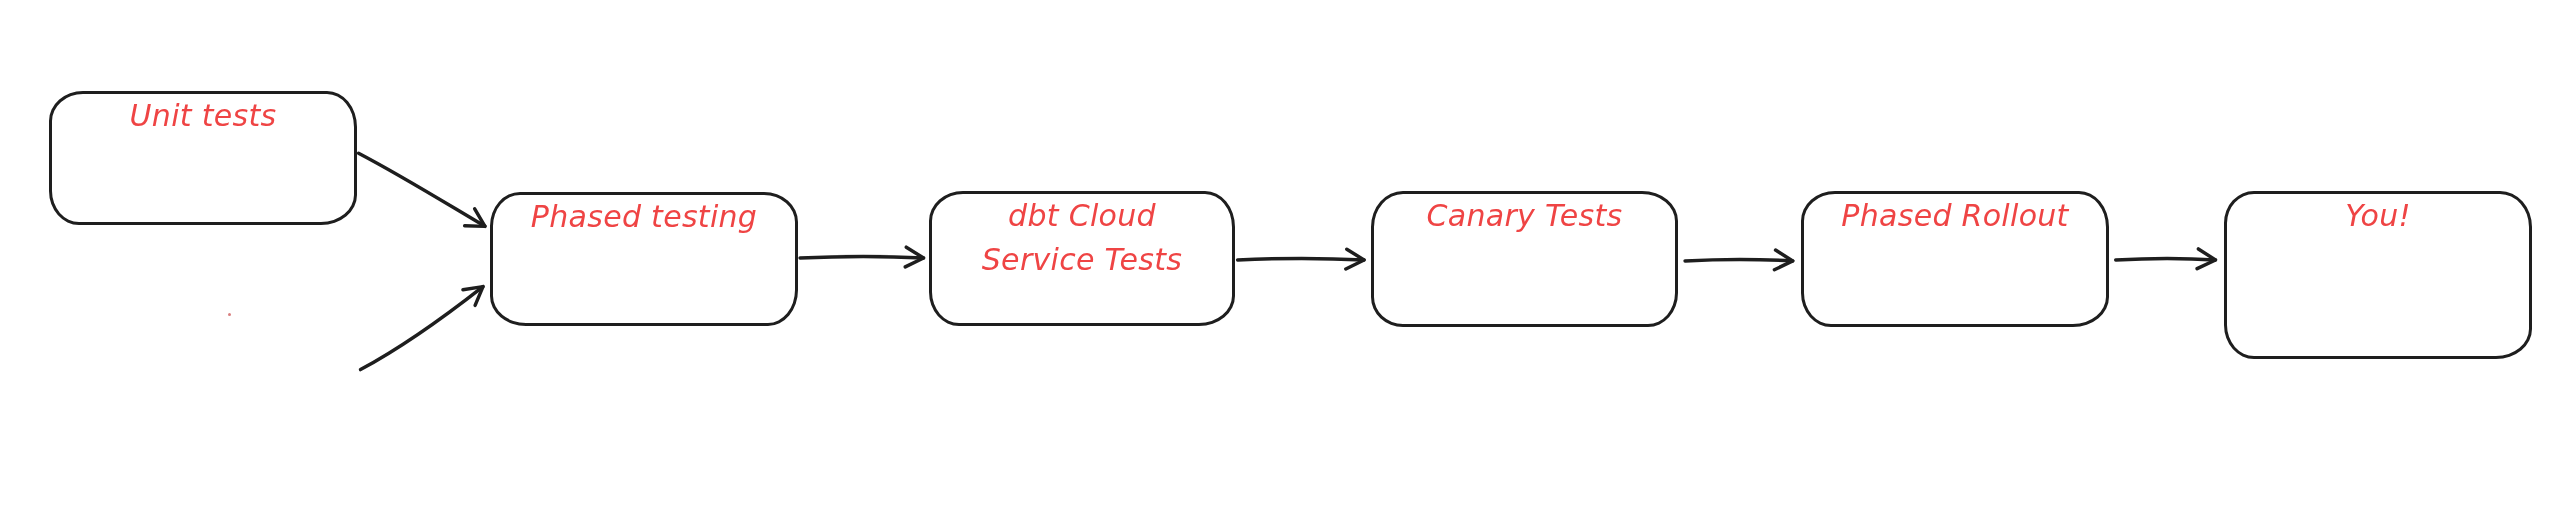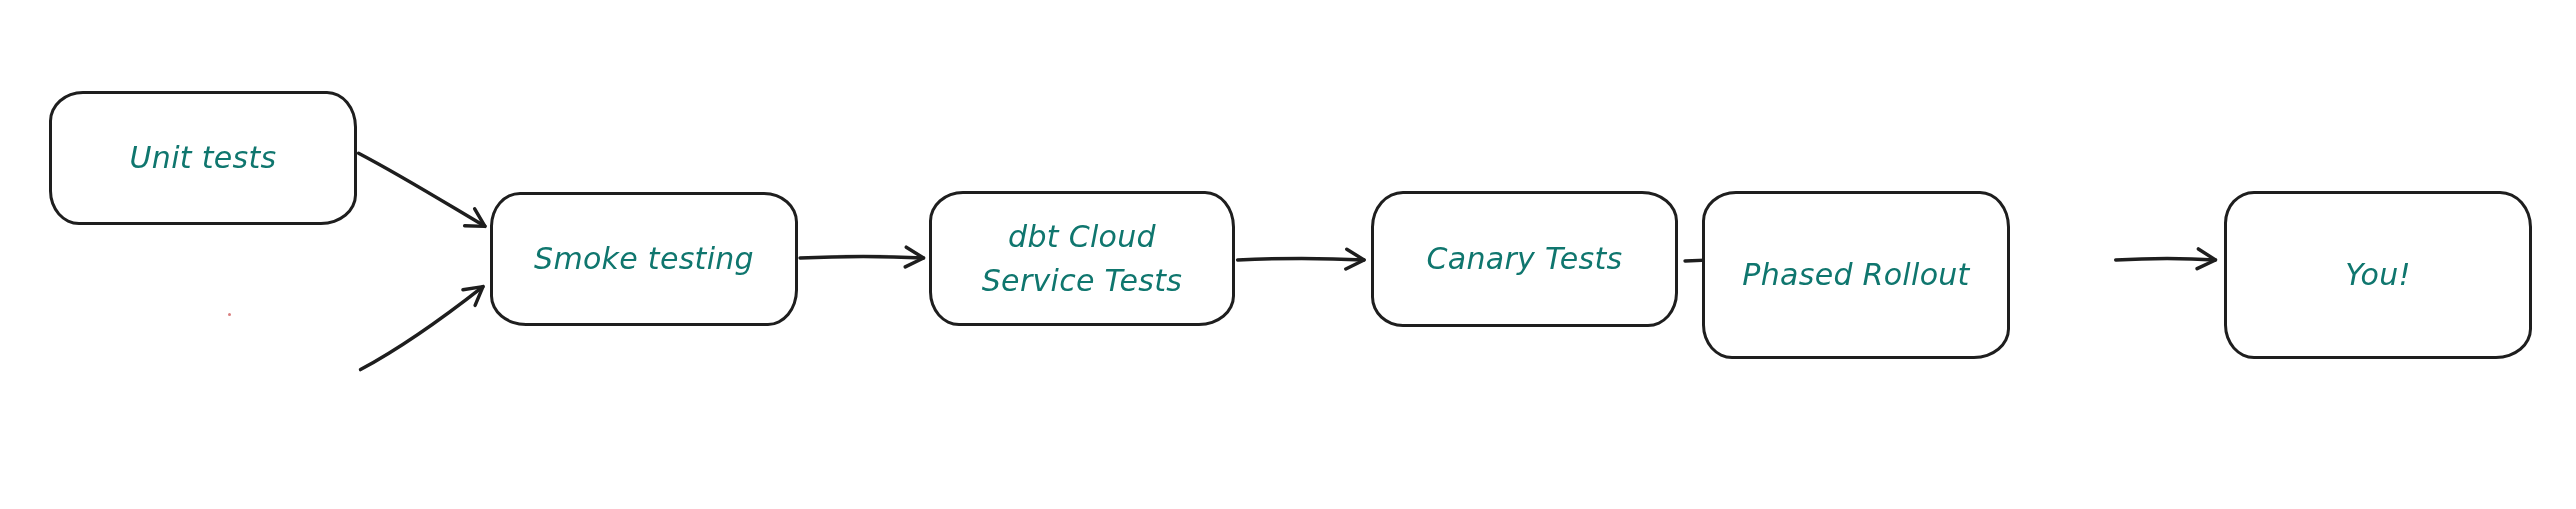--- a/index.html
+++ b/index.html
@@ -18,39 +18,39 @@
   svg.edges {
     position: absolute;
     left: 0; top: 0;
     width: 2576px; height: 510px;
     pointer-events: none;
   }
   .node {
     position: absolute;
     box-sizing: border-box;
     display: flex;
-    align-items: center;
+    align-items: flex-start;
     justify-content: center;
     background: #ffffff;
     border: 3.5px solid #1e1e1e;
     border-radius: 34px 30px 36px 30px / 30px 36px 30px 34px;
-    color: #0f766e;
+    color: #ef4444;
     font-size: 30px;
     font-style: italic;
     line-height: 1.45;
     text-align: center;
     white-space: pre-line;
     letter-spacing: 0.3px;
   }
   .node-unit       { left: 49px;   top: 91px;  width: 308px; height: 134px; }
   .node-functional { left: 47px;   top: 298px; width: 309px; height: 134px; }
   .node-smoke      { left: 490px;  top: 192px; width: 308px; height: 134px; border-radius: 30px 34px 30px 36px / 34px 30px 36px 30px; }
   .node-dbt        { left: 929px;  top: 191px; width: 306px; height: 135px; }
   .node-canary     { left: 1371px; top: 191px; width: 307px; height: 136px; border-radius: 32px 36px 30px 32px / 36px 30px 34px 30px; }
-  .node-phased     { left: 1702px; top: 191px; width: 308px; height: 168px; }
+  .node-phased     { left: 1801px; top: 191px; width: 308px; height: 136px; }
   .node-you        { left: 2224px; top: 191px; width: 308px; height: 168px; border-radius: 30px 32px 36px 30px / 32px 36px 30px 34px; }
   .stray-dot {
     position: absolute;
     left: 228px; top: 313px;
     width: 3px; height: 3px;
     border-radius: 50%;
     background: #d97f7f;
   }
 </style>
 </head>
@@ -73,21 +73,21 @@
       <path d="M 2142 263 C 2177 261 2212 261 2243 263" marker-end="url(#ah)"></path>
     </g>
   </svg>
 
   <div class="node node-unit">
     <span>Unit tests</span>
   </div>
 
 
   <div class="node node-smoke">
-    <span>Smoke testing</span>
+    <span>Phased testing</span>
   </div>
 
   <div class="node node-canary">
     <span>Canary Tests</span>
   </div>
 
   <div class="node node-dbt">
     <span>dbt Cloud
 Service Tests</span>
   </div>

